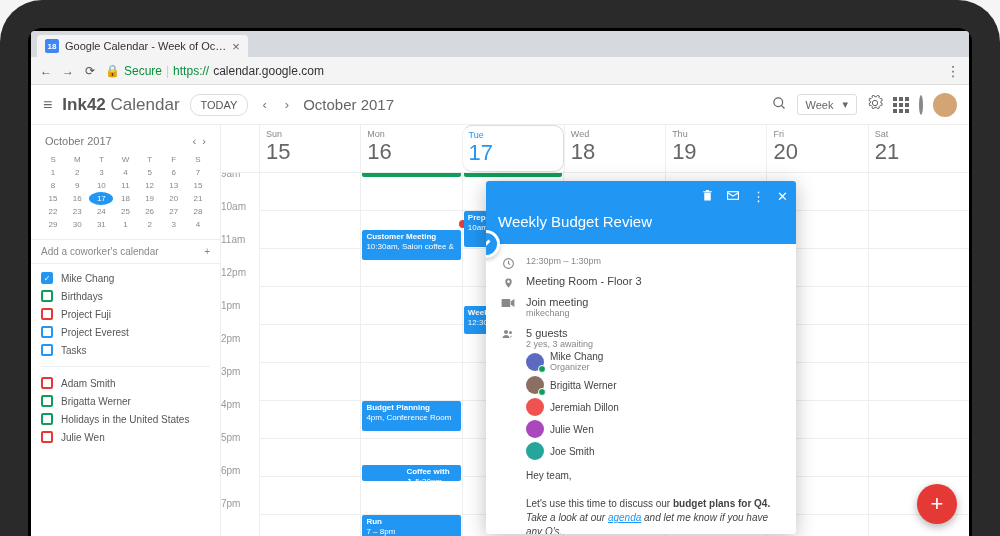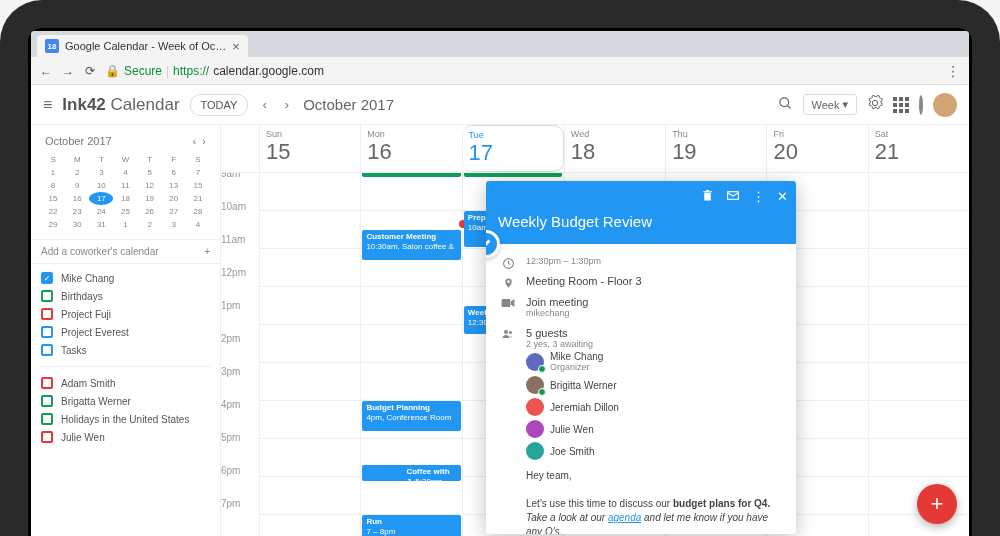--- a/index.html
+++ b/index.html
@@ -24,21 +24,21 @@
 
 .apphdr{height:40px;border-bottom:1px solid #eee;display:flex;align-items:center;padding:0 12px;gap:10px;font-size:13px;color:#444}
 .ham{font-size:16px;color:#666}
 .brand{font-size:17px;color:#666}
 .brand b{color:#555;font-weight:700}
 .today{border:1px solid #ddd;border-radius:10px;padding:4px 10px;font-size:11px;color:#555}
 .navarrow{color:#777;padding:0 4px;font-size:13px}
 .month{color:#666;font-size:15px}
 .grow{flex:1}
 .ico{color:#666;font-size:14px}
-.viewsel{border:1px solid #ddd;border-radius:3px;padding:3px 8px;font-size:11px;color:#666;display:flex;gap:3px;align-items:center}
+.viewsel{border:1px solid #ddd;border-radius:3px;padding:3px 8px;font-size:11px;color:#666;display:flex;gap:9px;align-items:center}
 .grid9{display:grid;grid-template-columns:repeat(3,4px);gap:2px}
 .grid9 span{width:4px;height:4px;background:#666}
 .bell{width:14px;height:14px;border:2px solid #888;border-radius:50%}
 .avatar{width:24px;height:24px;border-radius:50%;background:#d4a574}
 
 
 .body{display:flex;flex:1;overflow:hidden}
 .side{width:190px;border-right:1px solid #eee;padding:8px 10px;font-size:10px;color:#555;overflow:hidden}
 .minimonth{display:flex;justify-content:space-between;align-items:center;font-size:11px;color:#777;padding:2px 4px 6px}
 .minigrid{display:grid;grid-template-columns:repeat(7,1fr);font-size:8px;color:#888;text-align:center;gap:0}

